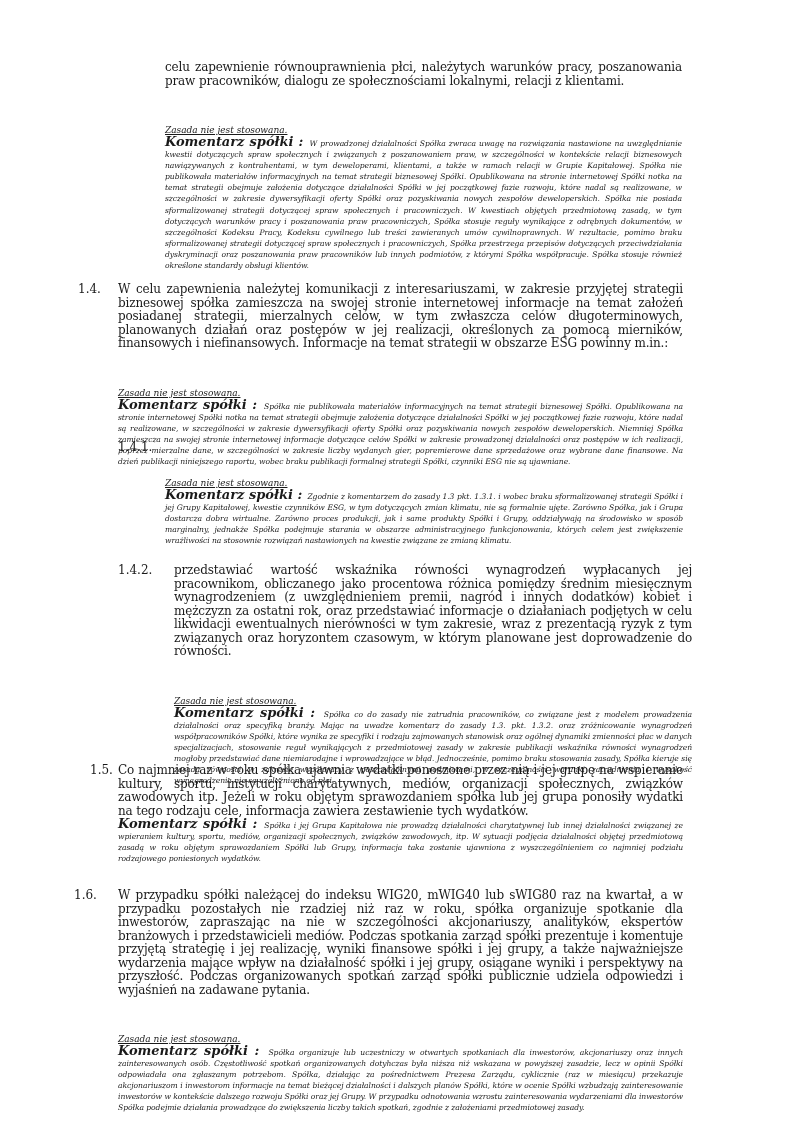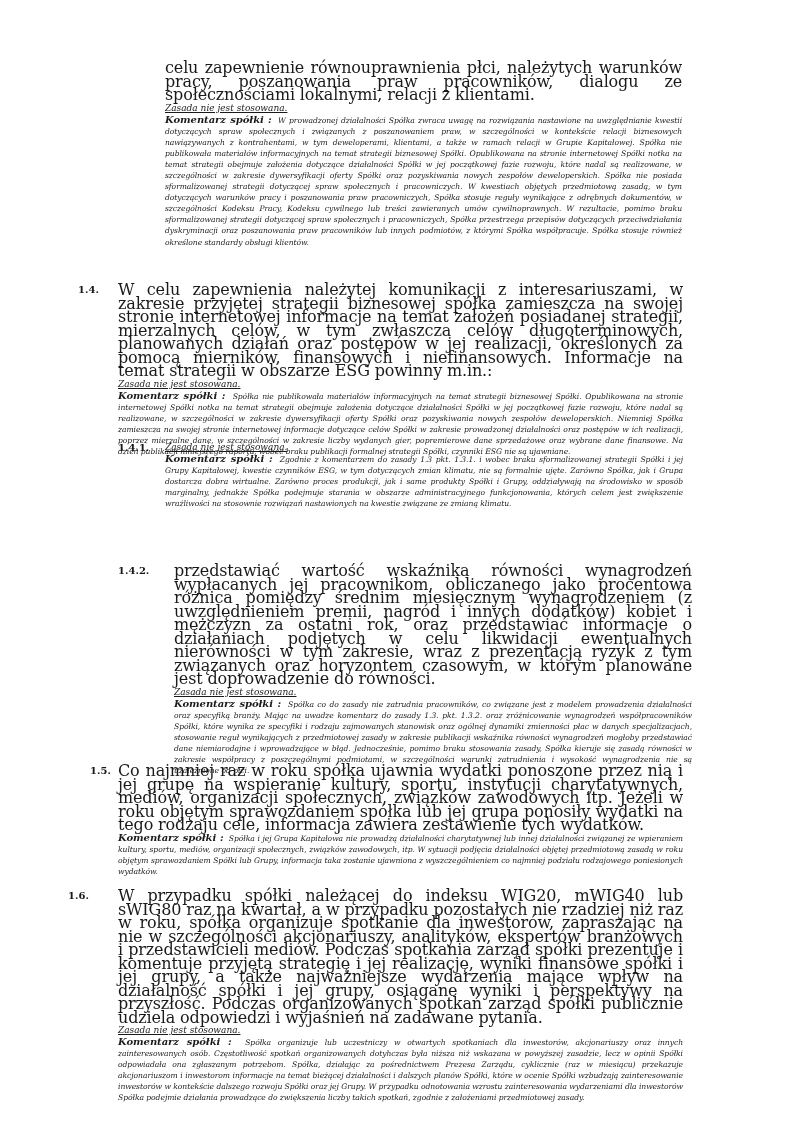--- a/index.html
+++ b/index.html
@@ -3,36 +3,37 @@
 <meta charset="utf-8">
 <style>
   html, body { margin: 0; padding: 0; background: #ffffff; }
   body {
     width: 800px; height: 1131px; position: relative; overflow: hidden;
     font-family: "DejaVu Serif", serif; color: #1a1a1a;
   }
   .page { position: absolute; left: 0; top: 0; width: 800px; height: 1131px; }
   .block { position: absolute; }
   .num {
-    position: absolute; font-weight: bold; font-size: 10px; line-height: 13.5px;
+    position: absolute; font-weight: normal; font-size: 12px; line-height: 13.5px;
     font-family: "DejaVu Serif", serif;
   }
   .main {
-    font-size: 16px; line-height: 13.5px; text-align: justify;
+    font-size: 12px; line-height: 13.5px; text-align: justify;
     letter-spacing: -0.15px;
   }
   .status {
     font-size: 9px; line-height: 12px; font-style: italic; text-decoration: underline;
     display: block;
+    margin-top: 36px;
   }
   .comment {
     font-size: 7.6px; line-height: 11.1px; font-style: italic; text-align: justify;
     letter-spacing: -0.05px;
   }
-  .comment .lbl { font-weight: bold; font-size: 10px; }
+  .comment .lbl { font-weight: bold; font-size: 13px; }
 </style>
 </head>
 <body>
 
 <div class="page">
 
   <div class="block" style="left:165px; top:61px; width:517px;">
     <div class="main">celu zapewnienie równouprawnienia płci, należytych warunków pracy, poszanowania praw pracowników, dialogu ze społecznościami lokalnymi, relacji z klientami.</div>
     <span class="status">Zasada nie jest stosowana.</span>
     <div class="comment"><span class="lbl">Komentarz spółki :</span>&nbsp;&nbsp;<span>W prowadzonej działalności Spółka zwraca uwagę na rozwiązania nastawione na uwzględnianie kwestii dotyczących spraw społecznych i związanych z poszanowaniem praw, w szczególności w kontekście relacji biznesowych nawiązywanych z kontrahentami, w tym deweloperami, klientami, a także w ramach relacji w Grupie Kapitałowej. Spółka nie publikowała materiałów informacyjnych na temat strategii biznesowej Spółki. Opublikowana na stronie internetowej Spółki notka na temat strategii obejmuje założenia dotyczące działalności Spółki w jej początkowej fazie rozwoju, które nadal są realizowane, w szczególności w zakresie dywersyfikacji oferty Spółki oraz pozyskiwania nowych zespołów deweloperskich. Spółka nie posiada sformalizowanej strategii dotyczącej spraw społecznych i pracowniczych. W kwestiach objętych przedmiotową zasadą, w tym dotyczących warunków pracy i poszanowania praw pracowniczych, Spółka stosuje reguły wynikające z odrębnych dokumentów, w szczególności Kodeksu Pracy, Kodeksu cywilnego lub treści zawieranych umów cywilnoprawnych. W rezultacie, pomimo braku sformalizowanej strategii dotyczącej spraw społecznych i pracowniczych, Spółka przestrzega przepisów dotyczących przeciwdziałania dyskryminacji oraz poszanowania praw pracowników lub innych podmiotów, z którymi Spółka współpracuje. Spółka stosuje również określone standardy obsługi klientów.</span></div>
@@ -57,20 +58,20 @@
     <span class="status">Zasada nie jest stosowana.</span>
     <div class="comment"><span class="lbl">Komentarz spółki :</span>&nbsp;&nbsp;<span>Spółka co do zasady nie zatrudnia pracowników, co związane jest z modelem prowadzenia działalności oraz specyfiką branży. Mając na uwadze komentarz do zasady 1.3. pkt. 1.3.2. oraz zróżnicowanie wynagrodzeń współpracowników Spółki, które wynika ze specyfiki i rodzaju zajmowanych stanowisk oraz ogólnej dynamiki zmienności płac w danych specjalizacjach, stosowanie reguł wynikających z przedmiotowej zasady w zakresie publikacji wskaźnika równości wynagrodzeń mogłoby przedstawiać dane niemiarodajne i wprowadzające w błąd. Jednocześnie, pomimo braku stosowania zasady, Spółka kieruje się zasadą równości w zakresie współpracy z poszczególnymi podmiotami, w szczególności warunki zatrudnienia i wysokość wynagrodzenia nie są uzależnione od płci.</span></div>
   </div>
 
   <div class="num" style="left:78px; top:764px;margin-left:12px;">1.5.</div>
   <div class="block" style="left:118px; top:764px; width:565px;">
     <div class="main">Co najmniej raz w roku spółka ujawnia wydatki ponoszone przez nią i jej grupę na wspieranie kultury, sportu, instytucji charytatywnych, mediów, organizacji społecznych, związków zawodowych itp. Jeżeli w roku objętym sprawozdaniem spółka lub jej grupa ponosiły wydatki na tego rodzaju cele, informacja zawiera zestawienie tych wydatków.</div>
     <div class="comment"><span class="lbl">Komentarz spółki :</span>&nbsp;&nbsp;<span>Spółka i jej Grupa Kapitałowa nie prowadzą działalności charytatywnej lub innej działalności związanej ze wpieraniem kultury, sportu, mediów, organizacji społecznych, związków zawodowych, itp. W sytuacji podjęcia działalności objętej przedmiotową zasadą w roku objętym sprawozdaniem Spółki lub Grupy, informacja taka zostanie ujawniona z wyszczególnieniem co najmniej podziału rodzajowego poniesionych wydatków.</span></div>
   </div>
 
-  <div class="num" style="left:68px; top:889px;">1.6.</div>
+  <div class="num" style="left:74px; top:889px;">1.6.</div>
   <div class="block" style="left:118px; top:889px; width:565px;">
     <div class="main">W przypadku spółki należącej do indeksu WIG20, mWIG40 lub sWIG80 raz na kwartał, a w przypadku pozostałych nie rzadziej niż raz w roku, spółka organizuje spotkanie dla inwestorów, zapraszając na nie w szczególności akcjonariuszy, analityków, ekspertów branżowych i przedstawicieli mediów. Podczas spotkania zarząd spółki prezentuje i komentuje przyjętą strategię i jej realizację, wyniki finansowe spółki i jej grupy, a także najważniejsze wydarzenia mające wpływ na działalność spółki i jej grupy, osiągane wyniki i perspektywy na przyszłość. Podczas organizowanych spotkań zarząd spółki publicznie udziela odpowiedzi i wyjaśnień na zadawane pytania.</div>
     <span class="status">Zasada nie jest stosowana.</span>
     <div class="comment"><span class="lbl">Komentarz spółki :</span>&nbsp;&nbsp;<span>Spółka organizuje lub uczestniczy w otwartych spotkaniach dla inwestorów, akcjonariuszy oraz innych zainteresowanych osób. Częstotliwość spotkań organizowanych dotyhczas była niższa niż wskazana w powyższej zasadzie, lecz w opinii Spółki odpowiadała ona zgłaszanym potrzebom. Spółka, działając za pośrednictwem Prezesa Zarządu, cyklicznie (raz w miesiącu) przekazuje akcjonariuszom i inwestorom informacje na temat bieżącej działalności i dalszych planów Spółki, które w ocenie Spółki wzbudzają zainteresowanie inwestorów w kontekście dalszego rozwoju Spółki oraz jej Grupy. W przypadku odnotowania wzrostu zainteresowania wydarzeniami dla inwestorów Spółka podejmie działania prowadzące do zwiększenia liczby takich spotkań, zgodnie z założeniami przedmiotowej zasady.</span></div>
   </div>
 
 </div>
 
 </body></html>

